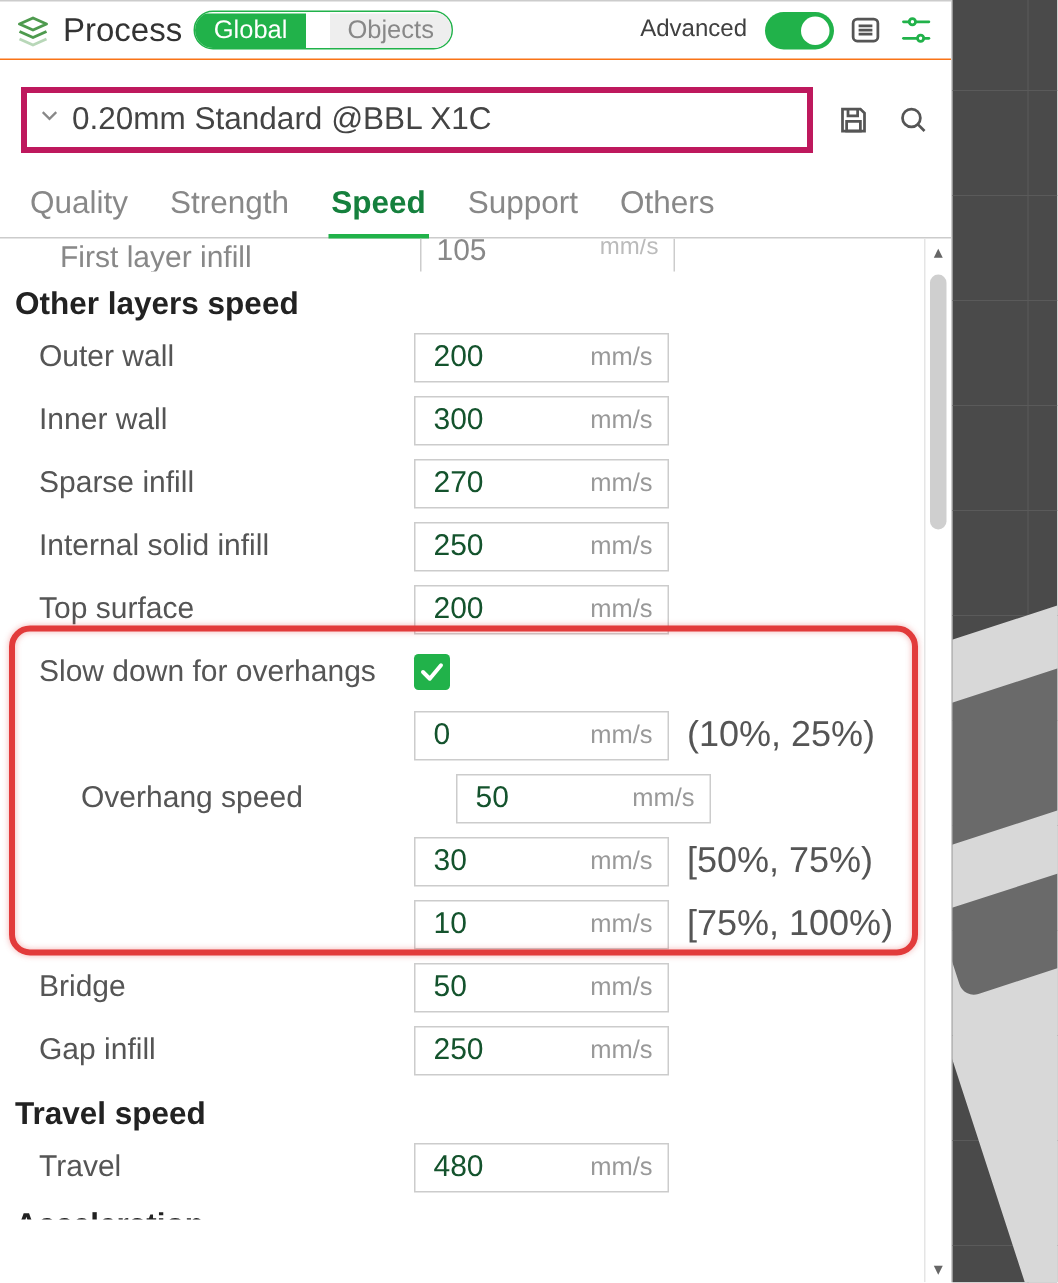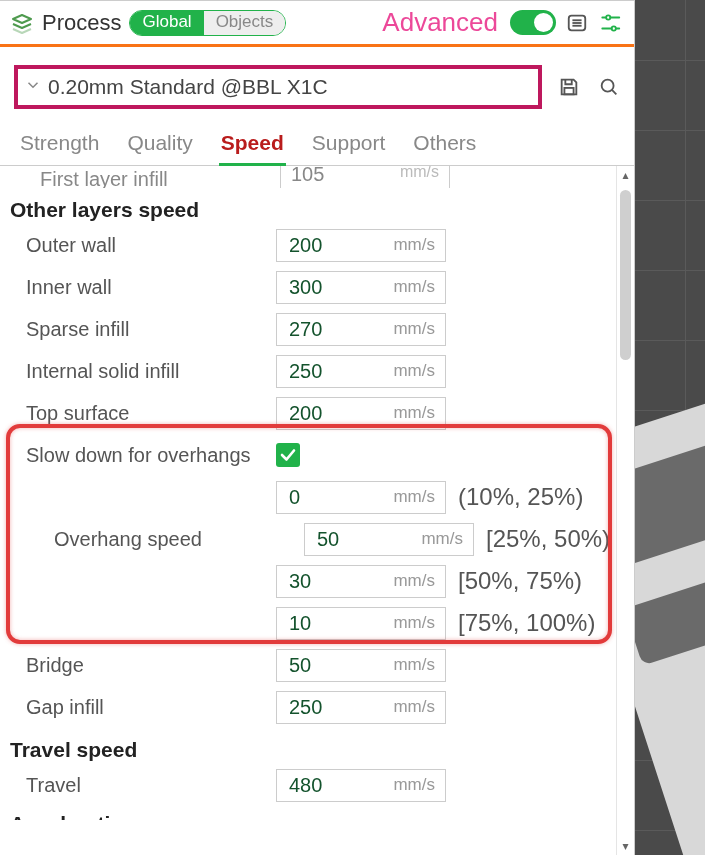--- a/index.html
+++ b/index.html
@@ -53,40 +53,41 @@
   }
   .plate::before { top:40px; left:30px; width:150px; height:90px; }
   .plate::after  { top:170px; left:20px; width:180px; height:60px; }
 
   
   .header {
     display: flex;
     align-items: center;
     padding: 6px 10px;
     gap: 8px;
-    border-bottom: 3px solid #f97316;
+    border-bottom: 1px solid #f97316;
   }
   .layers-icon svg { display:block; }
   .title { font-size: 22px; color: #333; }
   .pill {
     display: inline-flex;
+    align-items: center;
     border: 1px solid #21b24a;
     border-radius: 16px;
     overflow: hidden;
     font-size: 17px;
     height: 26px;
   }
   .pill .seg {
     padding: 1px 12px 2px 12px;
     cursor: pointer;
   }
   .pill .seg.active { background:#21b24a; color:#fff; }
-  .pill .seg.inactive { background:#eee; color:#888; }
+  .pill .seg.inactive { background:#eee; color:#888;margin-left:16px; }
   .spacer { flex:1; }
-  .advanced-label { font-size: 26px; color:#ec4899; margin-right:4px; }
+  .advanced-label { font-size: 16px; color:#404040; margin-right:4px; }
   .toggle {
     width: 46px; height: 25px; border-radius: 13px;
     background:#21b24a; position:relative; cursor:pointer;
   }
   .toggle .knob {
     position:absolute; top:3px; right:3px;
     width:19px; height:19px; border-radius:50%; background:#fff;
   }
   .hdr-icon { width:26px; height:26px; display:flex; align-items:center; justify-content:center; cursor:pointer; color:#555;}
   .hdr-icon.g svg { color:#21b24a; }
@@ -106,21 +107,21 @@
   .chev { color:#888; }
 
   
   .tabs {
     display:flex; gap: 24px;
     padding: 8px 18px 0 18px;
     border-bottom: 1px solid #ccc;
     font-size:21px;
   }
   .tab { padding: 4px 2px 10px 2px; color:#888; cursor:pointer; position:relative; }
-  .tab.active { color:#b91c1c; font-weight:600; }
+  .tab.active { color:#15803d; font-weight:600; }
   .tab.active::after {
     content:""; position:absolute; left:0; right:0; bottom:-1px;
     height:3px; background:#21b24a;
   }
 
   
   .scroll {
     position:relative;
     flex:1;
     overflow:hidden;
@@ -253,22 +254,22 @@
     </span>
     <span class="hdr-icon">
       <svg width="22" height="22" viewBox="0 0 24 24" fill="none" stroke="#555" stroke-width="2">
           <circle cx="10.5" cy="10.5" r="6.5"></circle>
           <line x1="20" y1="20" x2="15.2" y2="15.2"></line>
         </svg>
     </span>
   </div>
 
   <div class="tabs">
+    <div class="tab">Quality</div>
     <div class="tab">Strength</div>
-    <div class="tab">Quality</div>
     <div class="tab active">Speed</div>
     <div class="tab">Support</div>
     <div class="tab">Others</div>
   </div>
 
   <div class="scroll">
     <div class="scroll-inner">
 
     <div class="cutoff-top">
       <span>First layer infill</span>
@@ -333,21 +334,20 @@
           <span class="unit">mm/s</span>
         </div>
         <div class="after">(10%, 25%)</div>
       </div>
       <div class="row first">
         <div class="label">Overhang speed</div>
         <div class="field">
           <span class="val">50</span>
           <span class="unit">mm/s</span>
         </div>
-        <div class="after">[25%, 50%)</div>
       </div>
       <div class="row">
         <div class="label"></div>
         <div class="field">
           <span class="val">30</span>
           <span class="unit">mm/s</span>
         </div>
         <div class="after">[50%, 75%)</div>
       </div>
       <div class="row">

